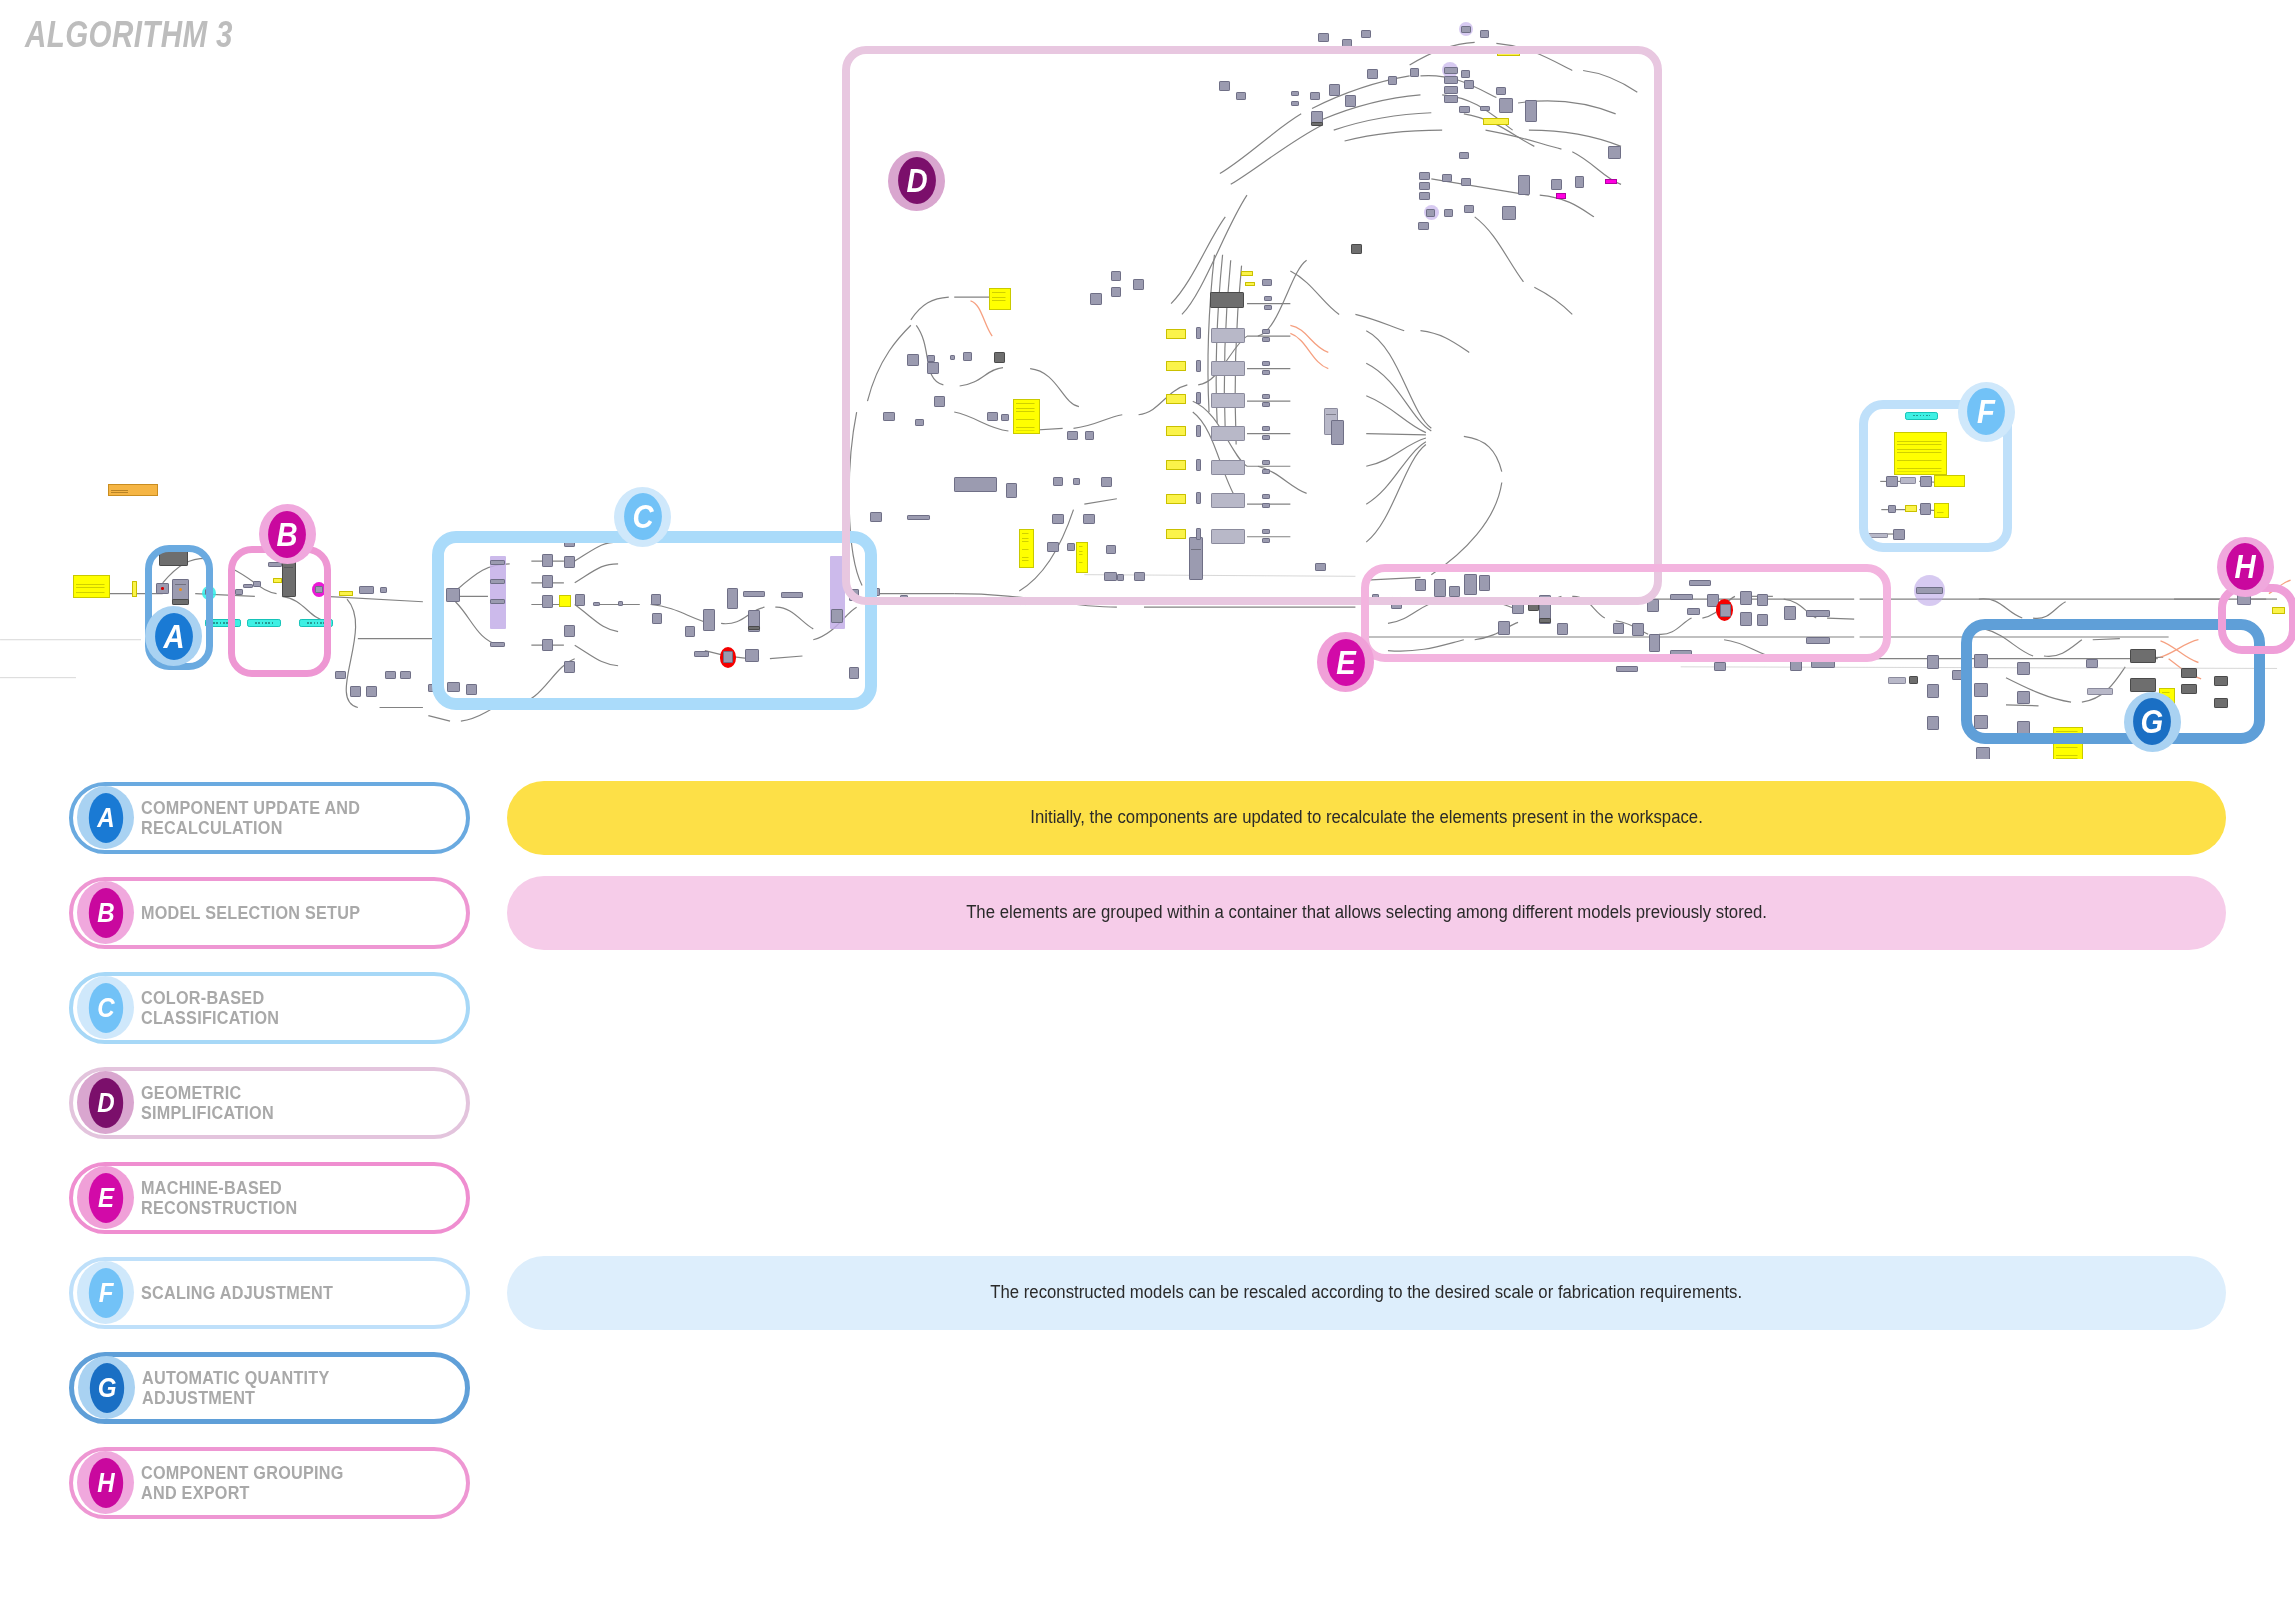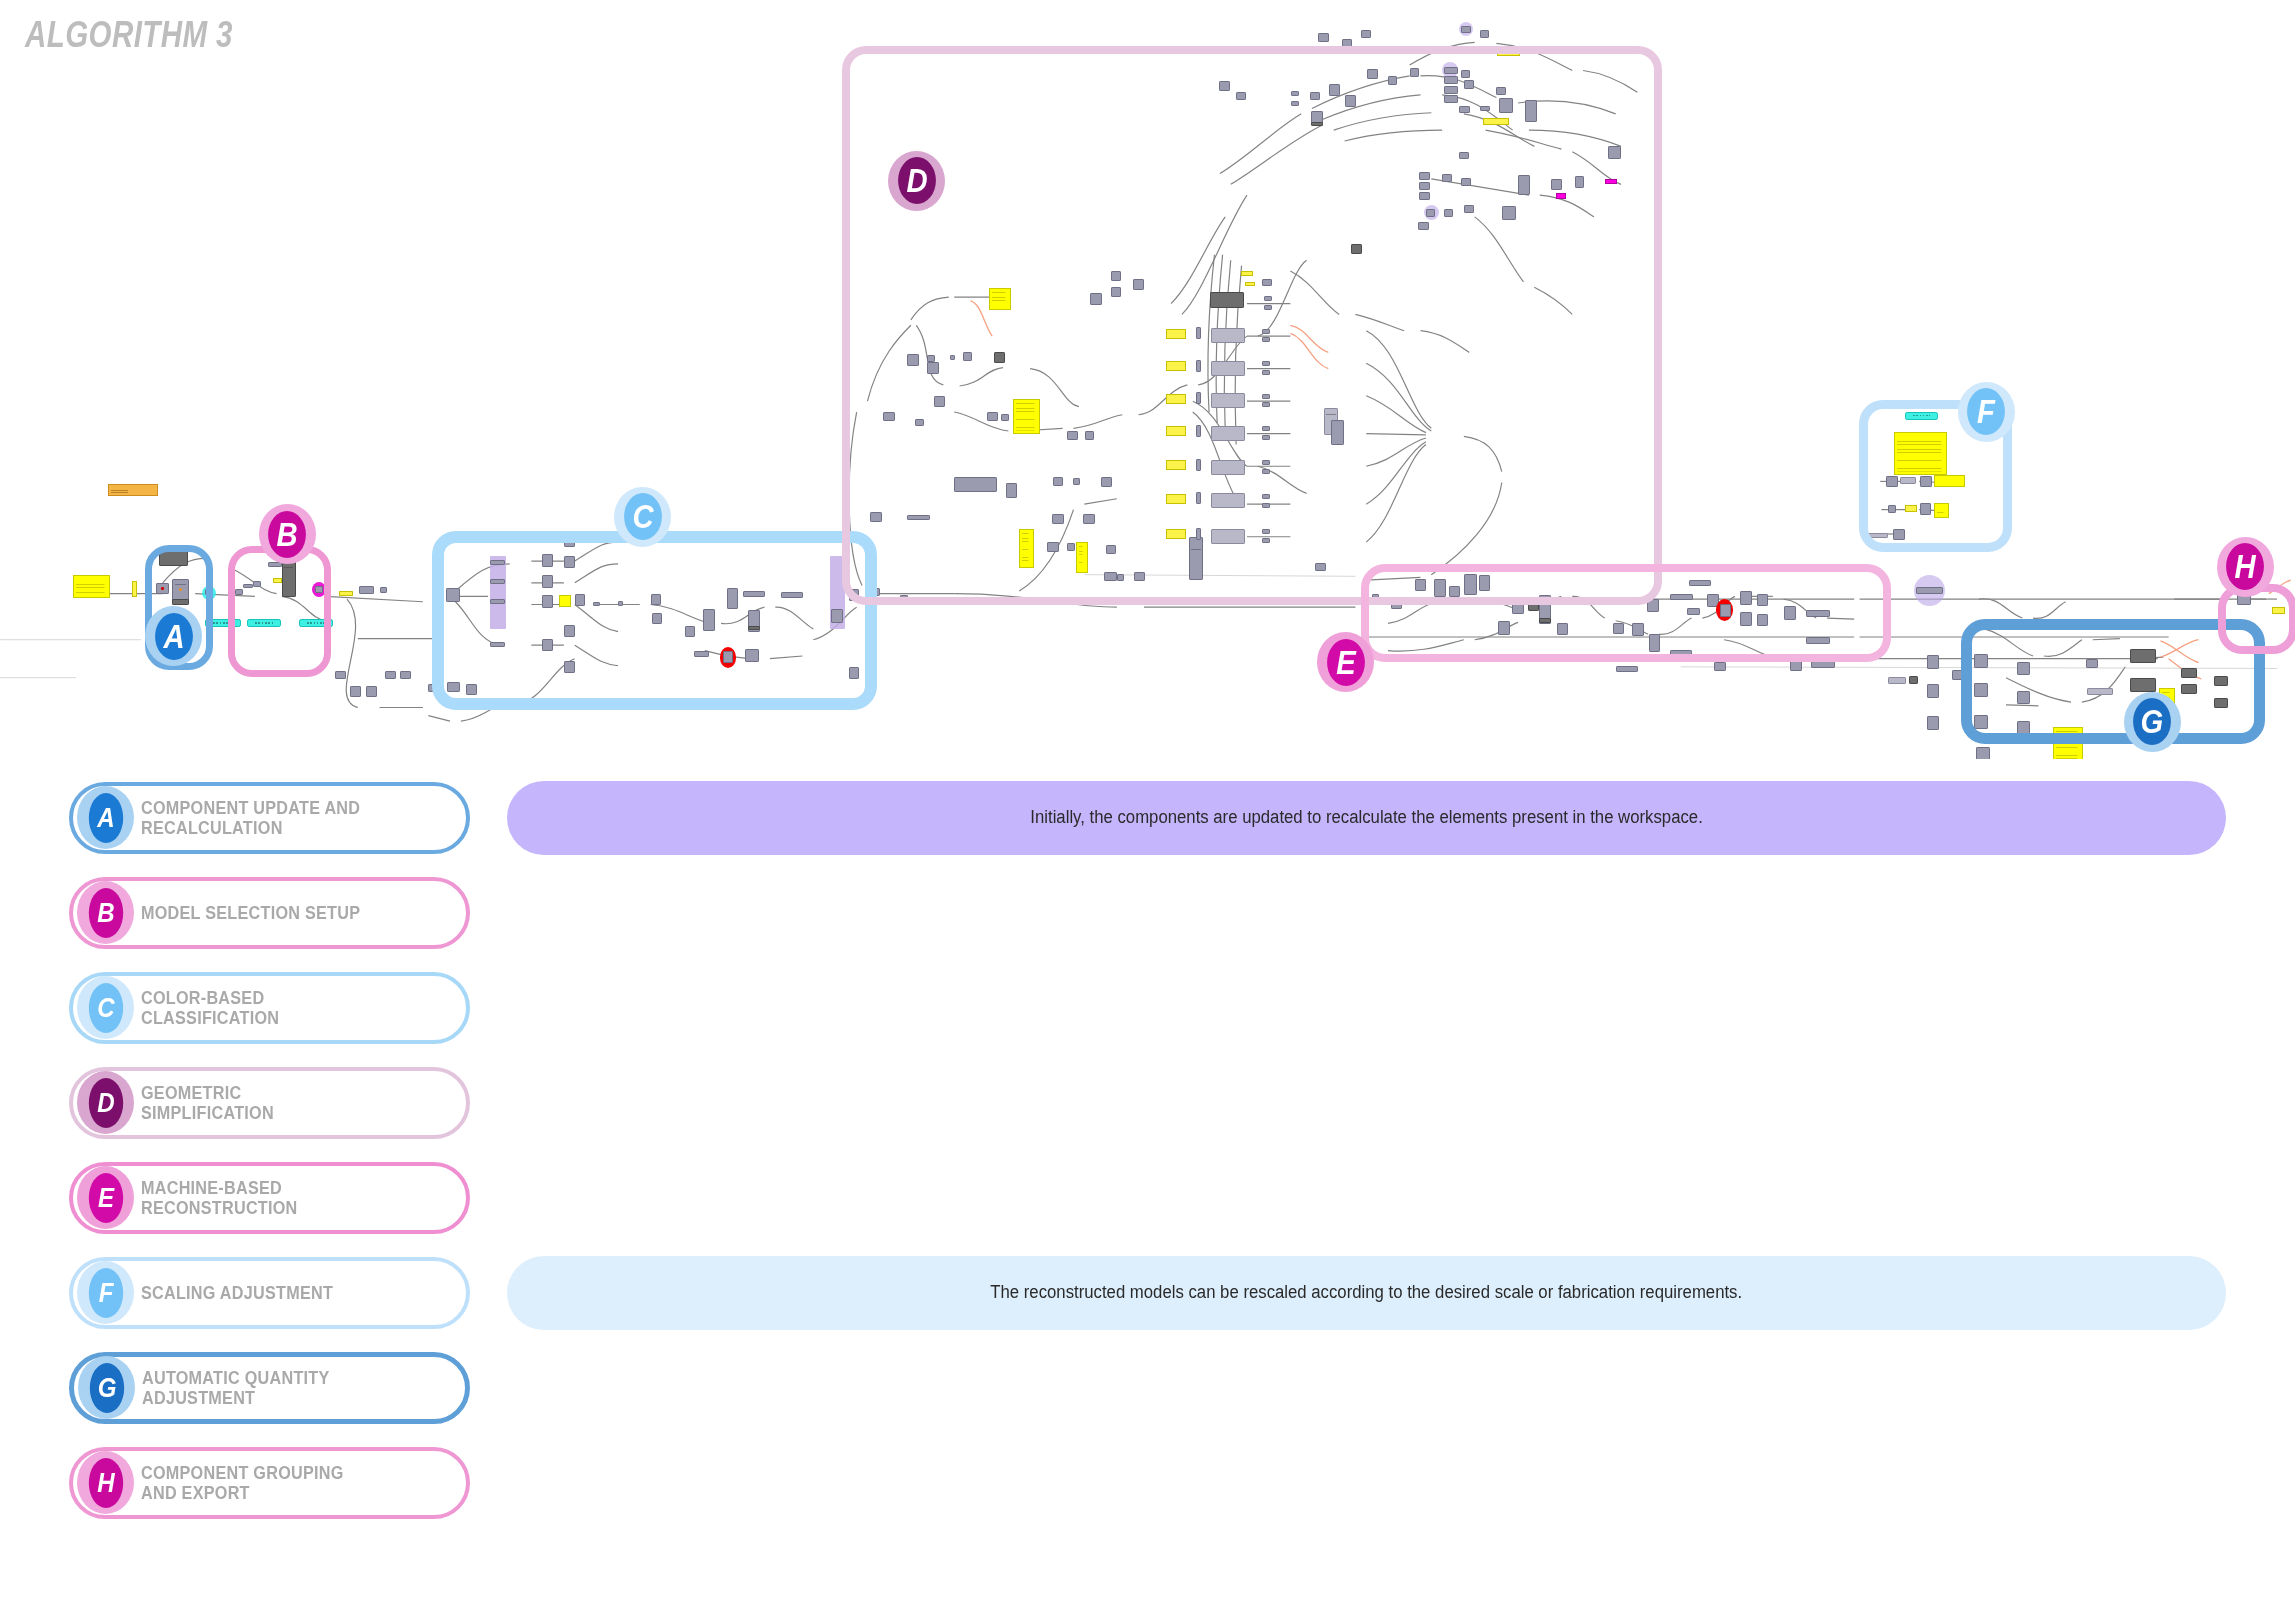--- a/index.html
+++ b/index.html
@@ -583,32 +583,35 @@
 <div id="legend">
     <div class="legrow">
       <div class="legpill" style="border: 4.9px solid rgb(106, 170, 224);">
         <div class="legbadge-wrap">
           <div class="legbadge-halo" style="background: rgb(169, 210, 242);"></div>
           <div class="legbadge" style="background: rgb(26, 122, 212);">A</div>
         </div>
         <div class="legtext">COMPONENT UPDATE AND
 RECALCULATION</div>
       </div>
-      <div class="descpill" style="background: #c4b5fd;">
+      <div class="descpill" style="background: #fde047;">
         <span>Initially, the components are updated to recalculate the elements present in the workspace.</span>
       </div>
     </div>
     <div class="legrow">
       <div class="legpill" style="border: 4.9px solid rgb(238, 151, 211);">
         <div class="legbadge-wrap">
           <div class="legbadge-halo" style="background: rgb(240, 168, 221);"></div>
           <div class="legbadge" style="background: rgb(201, 8, 158);">B</div>
         </div>
         <div class="legtext">MODEL SELECTION SETUP</div>
       </div>
+      <div class="descpill" style="background: rgb(246, 204, 233);">
+        <span>The elements are grouped within a container that allows selecting among different models previously stored.</span>
+      </div>
     </div>
     <div class="legrow">
       <div class="legpill" style="border: 4.9px solid rgb(167, 216, 247);">
         <div class="legbadge-wrap">
           <div class="legbadge-halo" style="background: rgb(207, 232, 251);"></div>
           <div class="legbadge" style="background: rgb(114, 194, 247);">C</div>
         </div>
         <div class="legtext">COLOR-BASED
 CLASSIFICATION</div>
       </div>

